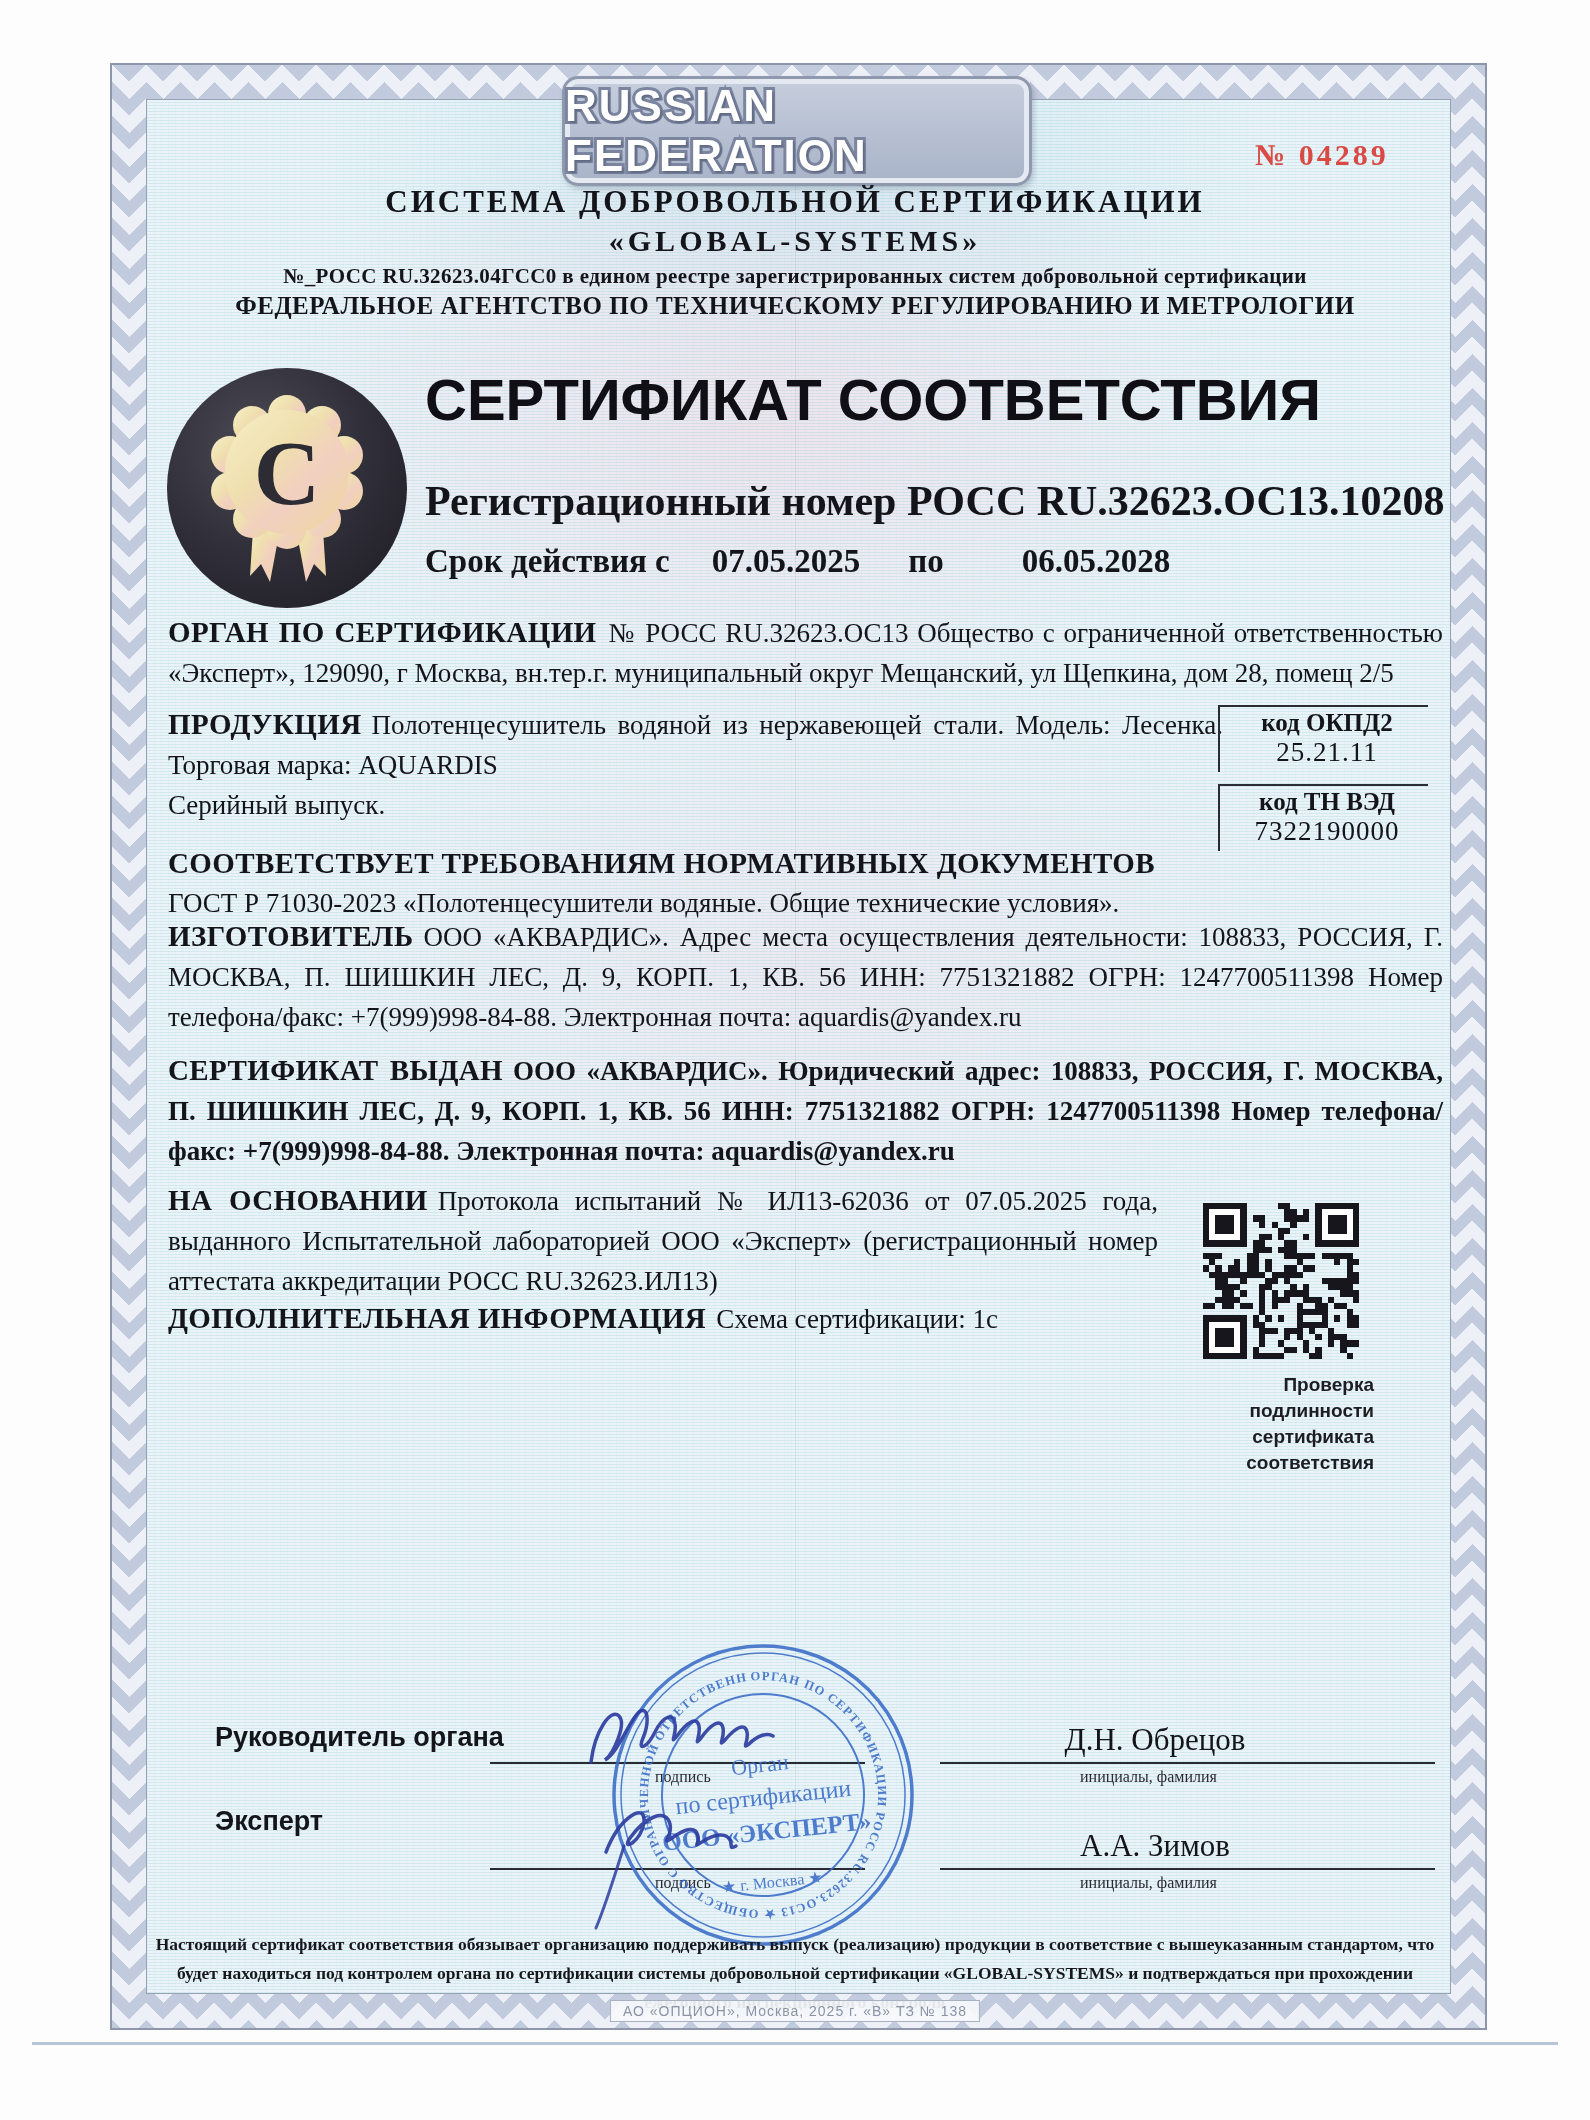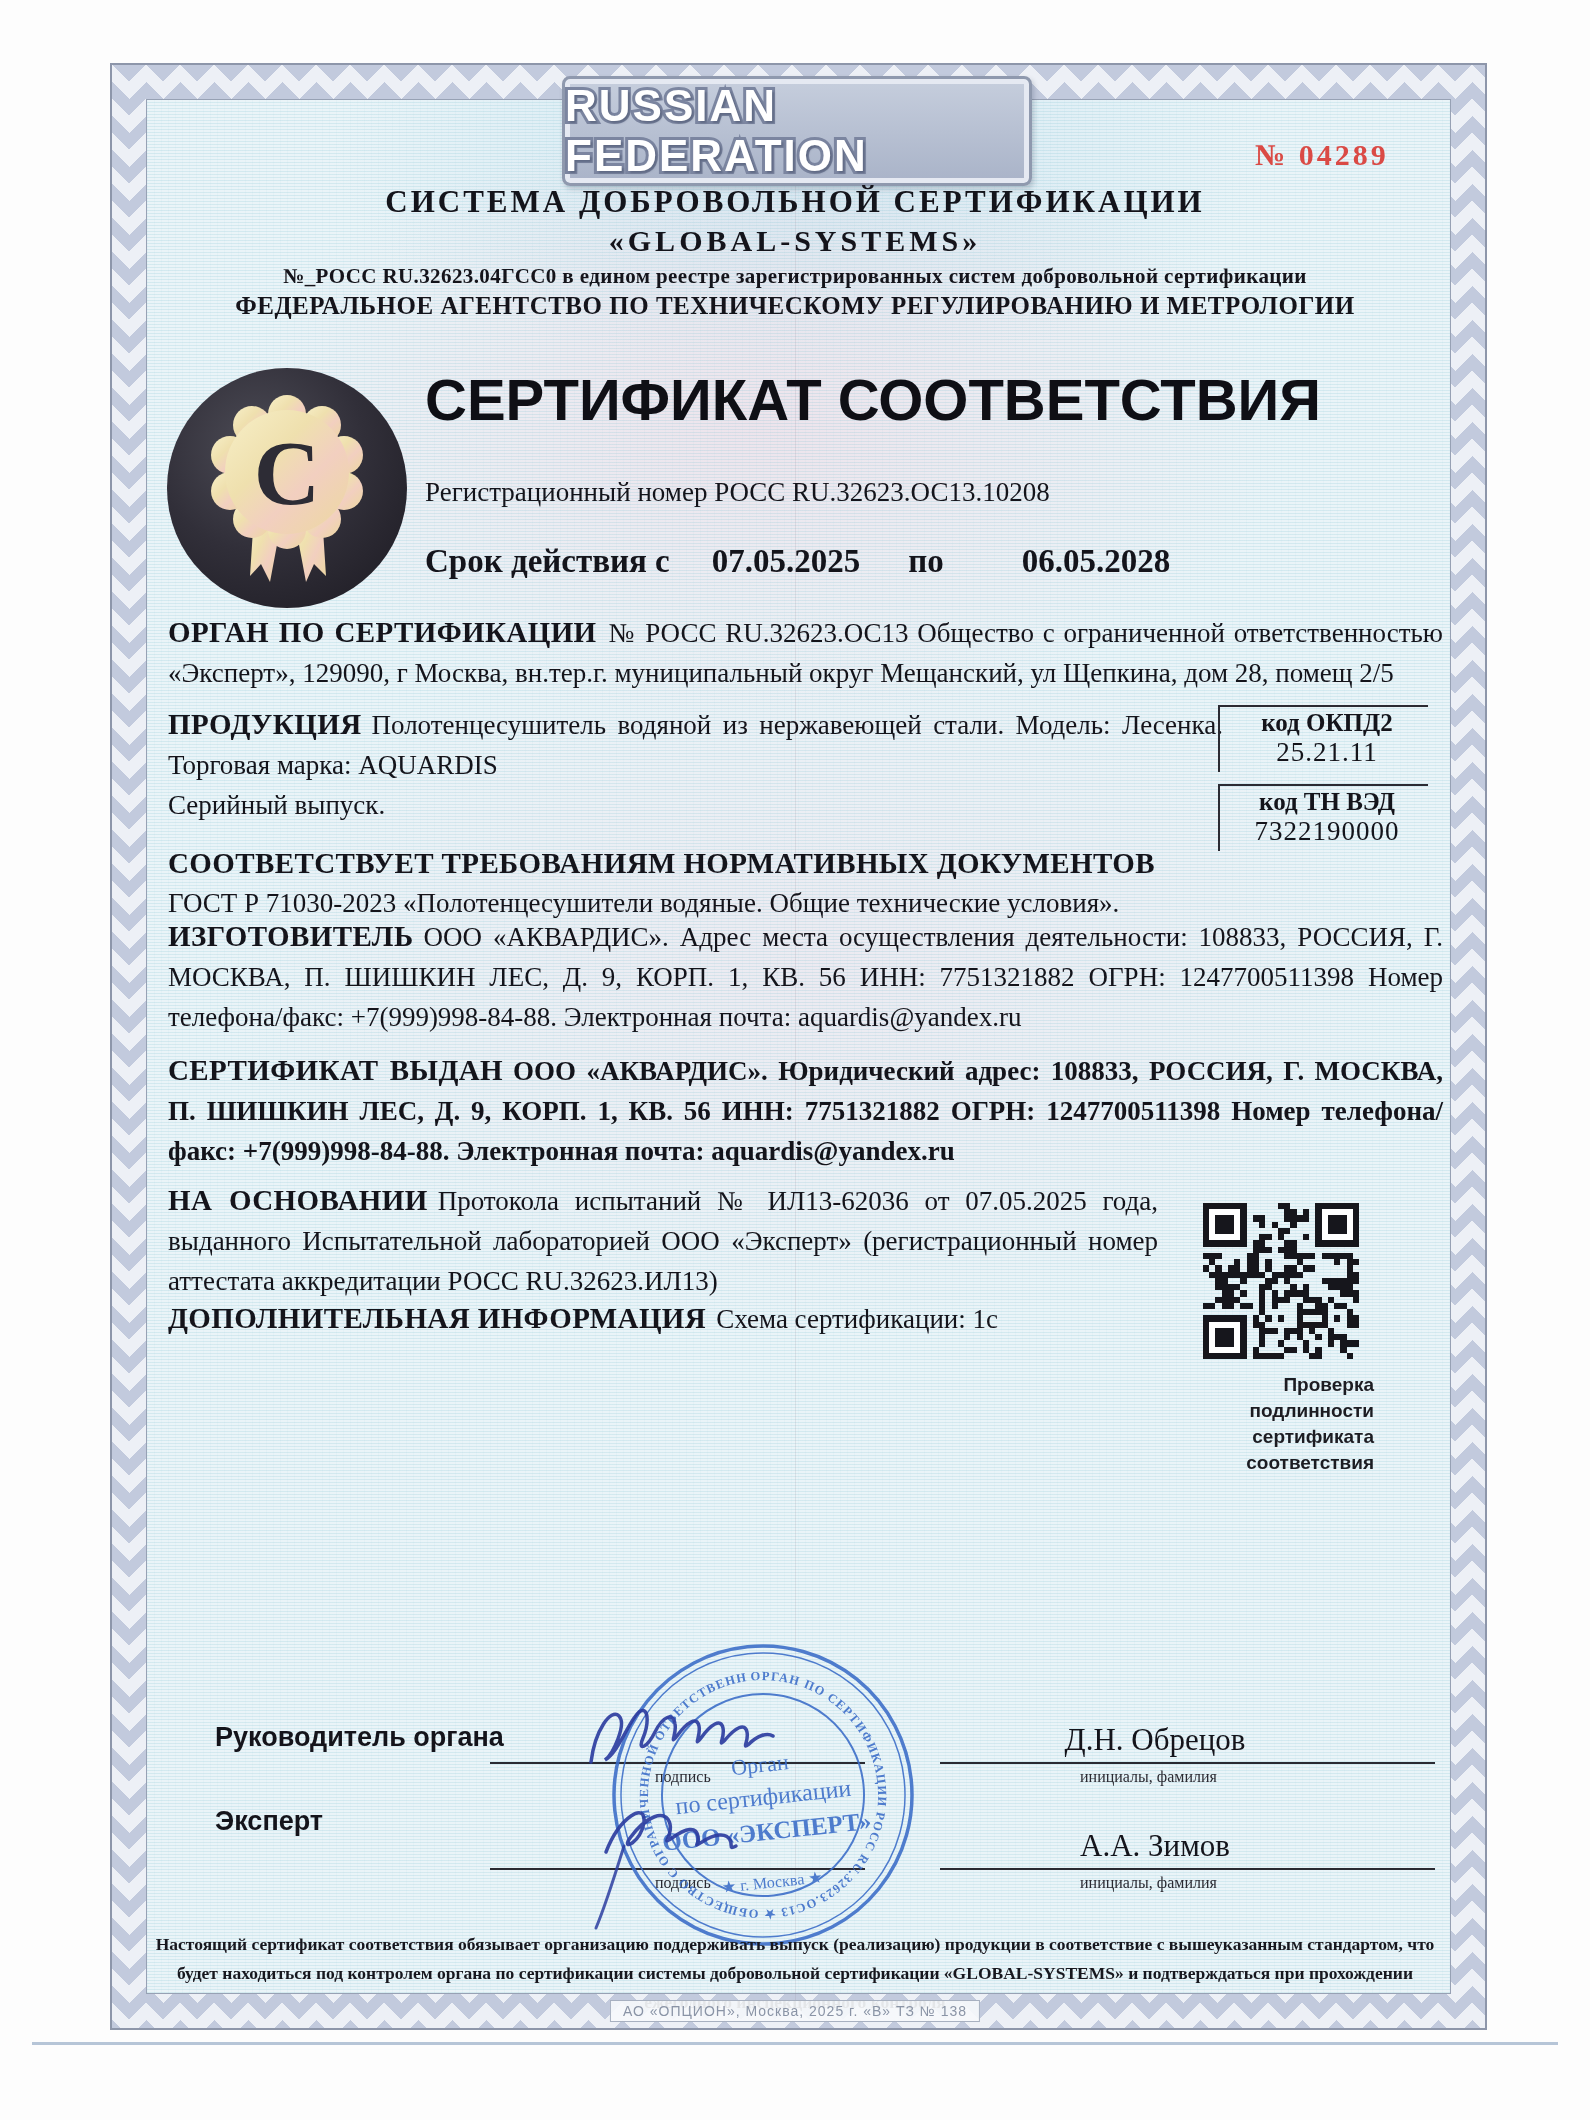--- a/index.html
+++ b/index.html
@@ -21,38 +21,38 @@
            repeating-linear-gradient(0deg,rgba(120,190,205,.20) 0 1px,transparent 1px 3px),
            repeating-linear-gradient(90deg,rgba(150,200,215,.07) 0 1px,transparent 1px 7px),
            radial-gradient(ellipse 760px 430px at 47% 17%,rgba(244,196,212,.34),transparent 70%),
            radial-gradient(ellipse 860px 520px at 51% 46%,rgba(243,206,221,.26),transparent 70%),
            radial-gradient(ellipse 650px 300px at 50% 3%,rgba(185,218,235,.45),transparent 72%);}
   .fold{position:absolute;left:795px;top:100px;width:1px;height:1900px;background:rgba(150,140,155,.18);}
   .pageedge{position:absolute;left:32px;top:2042px;width:1526px;height:3px;background:#9db2ca;opacity:.75;}
 
   
   .badge{position:absolute;left:562px;top:76px;width:470px;height:110px;box-sizing:border-box;
-         background:linear-gradient(#c6cedd,#a9b3c8);border:3px solid #8f99ae;border-radius:8px;
+         background:linear-gradient(#c6cedd,#a9b3c8);border:3px solid #8f99ae;border-radius:16px;
          box-shadow:inset 0 0 0 5px #e5e9f2,2px 3px 5px rgba(60,70,95,.25);
          display:flex;align-items:center;justify-content:center;}
   .badge span{font-family:"Liberation Sans",sans-serif;font-weight:800;font-size:44px;letter-spacing:2px;
          color:#ffffff;-webkit-text-stroke:6px #7b85a0;paint-order:stroke fill;
          text-shadow:2px 2px 2px rgba(70,80,105,.5);}
   .serial{position:absolute;left:1255px;top:138px;width:190px;font-size:30px;letter-spacing:3px;
           color:#da4a45;font-weight:600;}
   .h-center{position:absolute;left:150px;width:1290px;text-align:center;font-weight:700;}
   .sys1{top:184px;font-size:31px;letter-spacing:3px;}
   .sys2{top:224px;font-size:30px;letter-spacing:4px;}
   .reg-line{top:264px;font-size:21px;letter-spacing:.4px;}
   .agency{top:292px;font-size:25px;letter-spacing:.5px;}
 
   
   .title{position:absolute;left:425px;top:366px;font-family:"Liberation Sans",sans-serif;
          font-weight:800;font-size:58px;letter-spacing:0px;color:#0f0f15;}
-  .regnum{position:absolute;left:425px;top:477px;font-size:27px;font-weight:400;}
+  .regnum{position:absolute;left:425px;top:477px;font-size:42px;font-weight:700;}
   .validity{position:absolute;left:425px;top:543px;font-size:33px;font-weight:600;}
   .validity b{font-weight:700;}
   .validity .gap1{margin-left:42px;} .validity .gap2{margin-left:48px;} .validity .gap3{margin-left:78px;}
 
   
   .emblem{position:absolute;left:166px;top:366px;}
 
   
   .sec{position:absolute;left:168px;width:1275px;font-size:27px;line-height:40px;text-align:justify;}
   .sec b{font-size:29px;letter-spacing:.4px;margin-right:10px;}

